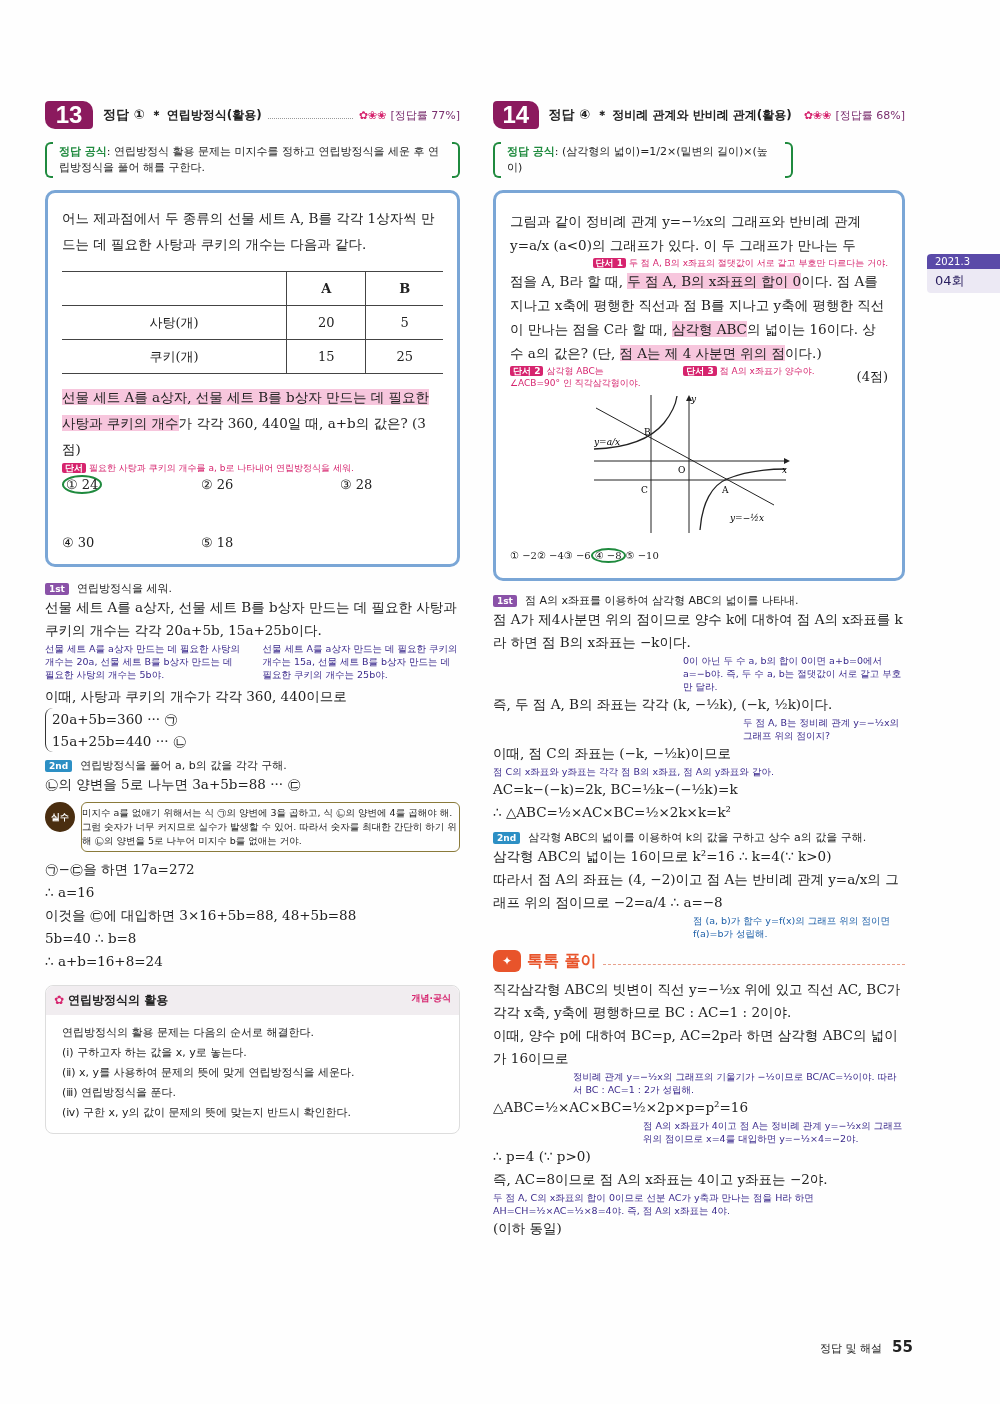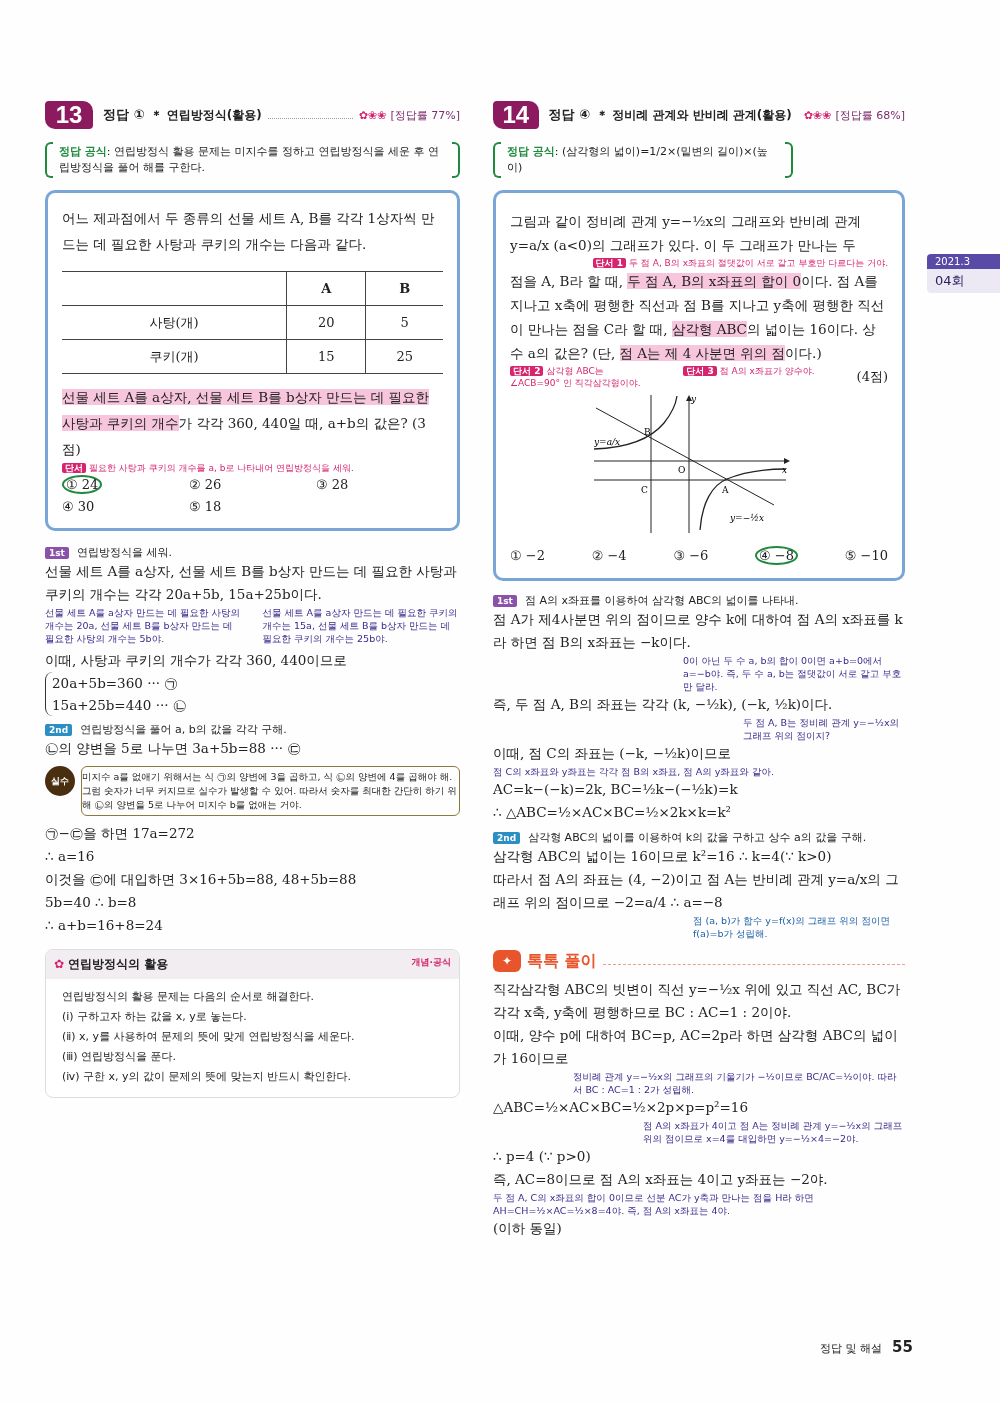--- a/index.html
+++ b/index.html
@@ -23,22 +23,22 @@
   .formula b { color: #1f8a3e; }
 
   .qbox { border: 3px solid #7aa6d6; border-radius: 10px; background: #fff; padding: 12px 14px 10px 14px; margin-top: 12px; font-size: 13.5px; line-height: 26px; }
   .hl { background: #f7c6dd; }
   .hint { font-family: "DejaVu Sans", sans-serif; font-size: 9px; color: #d6246e; line-height: 12px; }
   .hint .tag { background: #d6246e; color: #fff; font-weight: bold; padding: 0 3px; border-radius: 2px; margin-right: 3px; }
   table.qt { width: 100%; border-collapse: collapse; margin: 14px 0 10px 0; font-size: 13px; }
   table.qt td, table.qt th { height: 34px; text-align: center; border-top: 1px solid #444; border-bottom: 1px solid #444; }
   table.qt td + td, table.qt th + th { border-left: 1px solid #444; }
   table.qt th { font-weight: bold; }
-  .choices { display: grid; grid-template-columns: 1fr 1fr 1fr; font-size: 13px; line-height: 22px; }
-  .choices5 { display: flex; justify-content: space-between; font-size: 13px; margin-top: 6px; }
+  .choices { display: grid; grid-template-columns: 1fr 1fr 1fr; font-size: 13px; line-height: 22px; gap: 36px; }
+  .choices5 { display: flex; font-size: 10px; margin-top: 6px; }
   .circled { border: 2px solid #1f8a3e; border-radius: 50%; padding: 0 2px; }
 
   .step { display: flex; align-items: center; font-family: "DejaVu Sans", sans-serif; font-size: 11px; margin-top: 6px; }
   .step .badge { color: #fff; font-weight: bold; font-size: 9px; padding: 1px 4px; border-radius: 2px; margin-right: 8px; }
   .b1 { background: #8a52a8; }
   .b2 { background: #2c8fc4; }
   .body { font-size: 13.5px; line-height: 23px; }
   .note { font-family: "DejaVu Sans", sans-serif; font-size: 9.5px; color: #3b2a8c; line-height: 13px; }
   .note-blue { color: #1d5fa8; }
 

